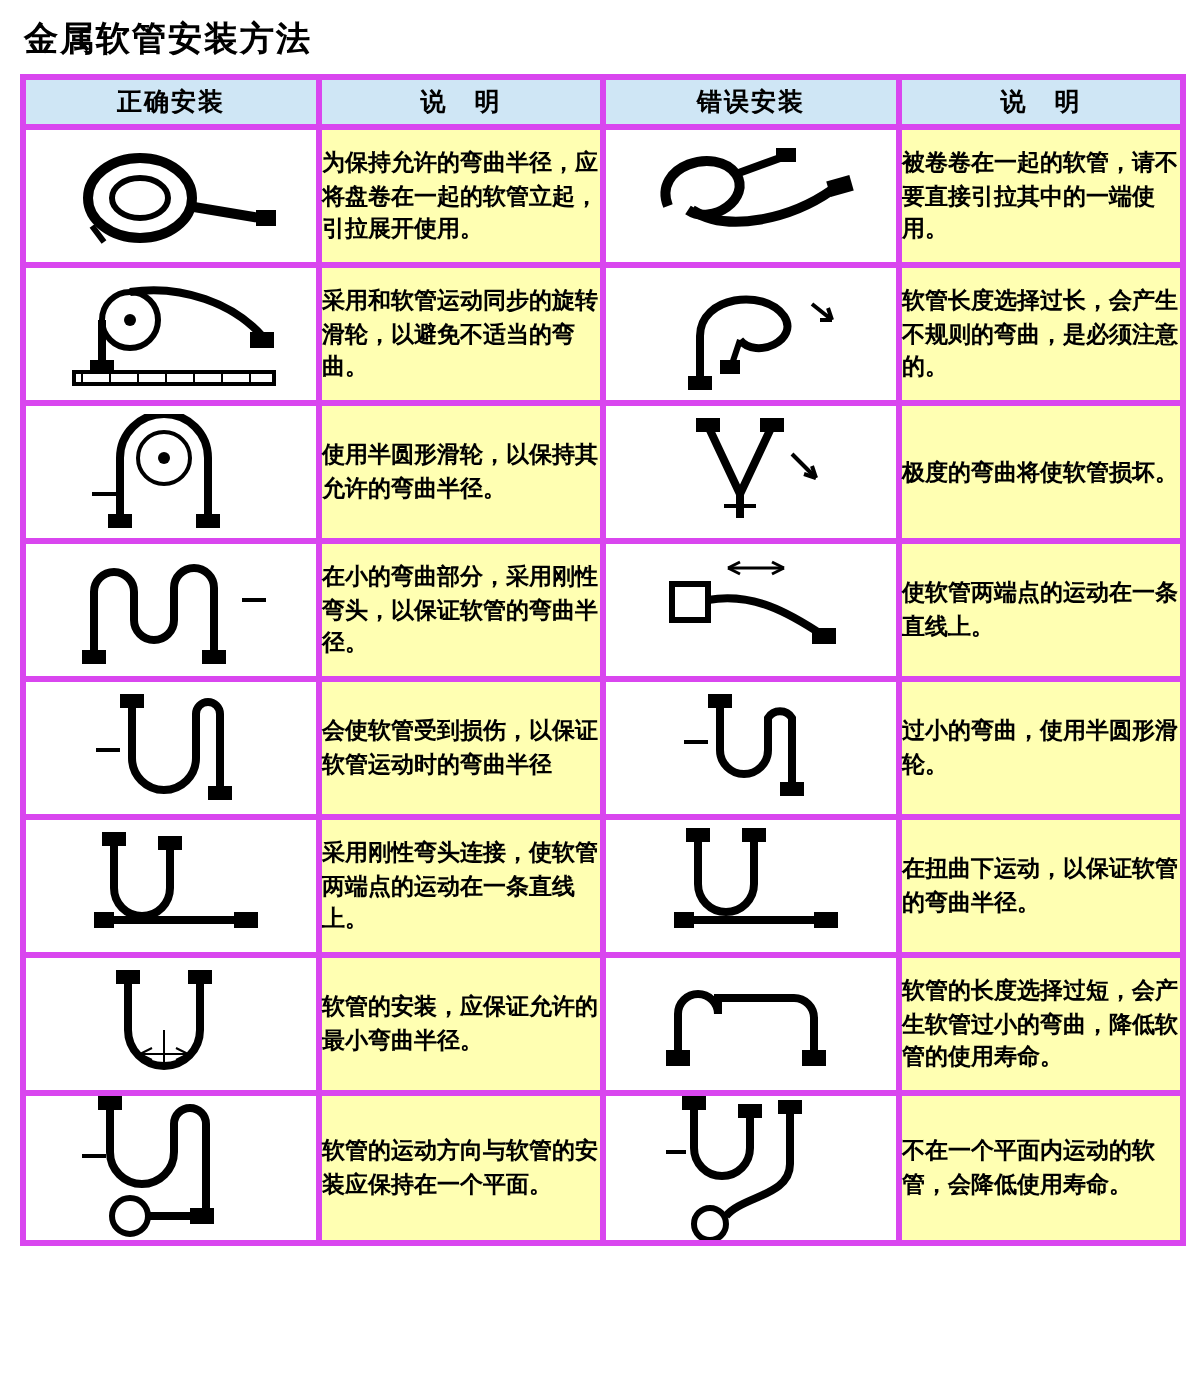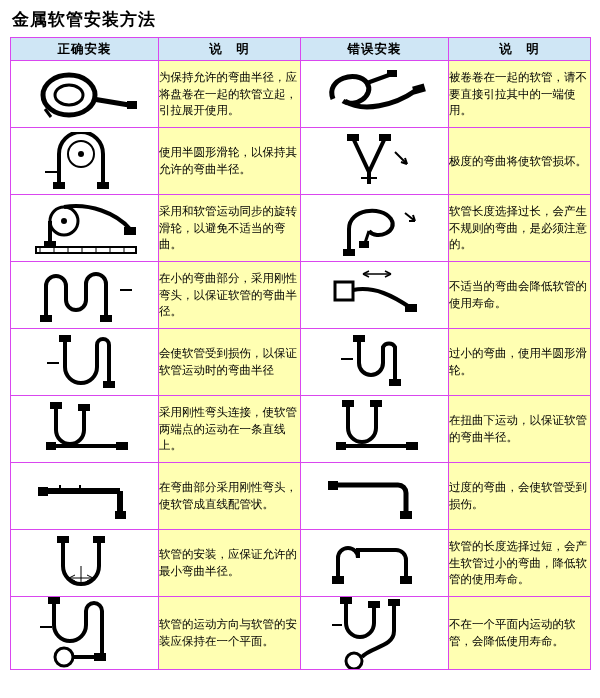--- a/index.html
+++ b/index.html
@@ -27,21 +27,21 @@
     letter-spacing: 1px;
     margin: 2px 0 6px 2px;
     color: #000;
   }
   table.guide {
     border-collapse: collapse;
     width: 580px;
     table-layout: fixed;
   }
   table.guide th, table.guide td {
-    border: 1px solid #d946ef;
+    border: 3px solid #d946ef;
     padding: 0;
     vertical-align: middle;
   }
   table.guide thead th {
     background: #cfe6f5;
     font-size: 12.5px;
     font-weight: bold;
     height: 22px;
     text-align: center;
     letter-spacing: 1px;
@@ -52,20 +52,21 @@
     background: #ffffff;
     text-align: center;
     height: 66px;
   }
   td.txt {
     background: #ffffb2;
     font-size: 11.5px;
     line-height: 1.45;
     padding: 4px 6px;
     text-align: left;
+    font-weight: bold;
   }
   .svgwrap {
     display: block;
     margin: 0 auto;
     line-height: 0;
   }
 </style>
 </head>
 <body>
 
@@ -113,50 +114,20 @@
               <rect x="72" y="5" width="10" height="7" fill="#000"></rect>
             </svg>
           </span>
         </td>
         <td class="txt">被卷卷在一起的软管，请不要直接引拉其中的一端使用。</td>
       </tr>
 
       <tr>
         <td class="pic">
           <span class="svgwrap">
-            <svg width="120" height="58" viewBox="0 0 120 58">
-              <path d="M34 54 L34 22 A22 22 0 0 1 78 22 L78 54" fill="none" stroke="#000" stroke-width="4"></path>
-              <circle cx="56" cy="22" r="13" fill="none" stroke="#000" stroke-width="2"></circle>
-              <circle cx="56" cy="22" r="3" fill="#000"></circle>
-              <rect x="28" y="50" width="12" height="7" fill="#000"></rect>
-              <rect x="72" y="50" width="12" height="7" fill="#000"></rect>
-              <path d="M20 40 L34 40" stroke="#000" stroke-width="2"></path>
-            </svg>
-          </span>
-        </td>
-        <td class="txt">使用半圆形滑轮，以保持其允许的弯曲半径。</td>
-        <td class="pic">
-          <span class="svgwrap">
-            <svg width="120" height="58" viewBox="0 0 120 58">
-              <path d="M38 6 L54 40 L70 6" fill="none" stroke="#000" stroke-width="4"></path>
-              <path d="M54 40 L54 52" stroke="#000" stroke-width="4"></path>
-              <rect x="32" y="2" width="12" height="7" fill="#000"></rect>
-              <rect x="64" y="2" width="12" height="7" fill="#000"></rect>
-              <path d="M46 46 L62 46" stroke="#000" stroke-width="2"></path>
-              <path d="M80 20 L92 32" stroke="#000" stroke-width="2"></path>
-              <path d="M92 32 L86 30 M92 32 L90 26" stroke="#000" stroke-width="2"></path>
-            </svg>
-          </span>
-        </td>
-        <td class="txt">极度的弯曲将使软管损坏。</td>
-      </tr>
-
-      <tr>
-        <td class="pic">
-          <span class="svgwrap">
             <svg width="130" height="58" viewBox="0 0 130 58">
               <circle cx="44" cy="22" r="14" fill="none" stroke="#000" stroke-width="3"></circle>
               <circle cx="44" cy="22" r="3" fill="#000"></circle>
               <path d="M30 22 L30 44" stroke="#000" stroke-width="4" fill="none"></path>
               <path d="M44 8 C70 4, 96 14, 110 30" fill="none" stroke="#000" stroke-width="4"></path>
               <rect x="24" y="42" width="12" height="7" fill="#000"></rect>
               <rect x="104" y="28" width="12" height="8" fill="#000"></rect>
               <rect x="16" y="48" width="100" height="6" fill="none" stroke="#000" stroke-width="2"></rect>
               <path d="M20 48 L20 54 M34 48 L34 54 M48 48 L48 54 M62 48 L62 54 M76 48 L76 54 M90 48 L90 54 M104 48 L104 54" stroke="#000" stroke-width="1"></path>
             </svg>
@@ -173,20 +144,50 @@
               <path d="M90 14 L100 22 M100 22 L94 22 M100 22 L98 16" stroke="#000" stroke-width="2" fill="none"></path>
             </svg>
           </span>
         </td>
         <td class="txt">软管长度选择过长，会产生不规则的弯曲，是必须注意的。</td>
       </tr>
 
       <tr>
         <td class="pic">
           <span class="svgwrap">
+            <svg width="120" height="58" viewBox="0 0 120 58">
+              <path d="M34 54 L34 22 A22 22 0 0 1 78 22 L78 54" fill="none" stroke="#000" stroke-width="4"></path>
+              <circle cx="56" cy="22" r="13" fill="none" stroke="#000" stroke-width="2"></circle>
+              <circle cx="56" cy="22" r="3" fill="#000"></circle>
+              <rect x="28" y="50" width="12" height="7" fill="#000"></rect>
+              <rect x="72" y="50" width="12" height="7" fill="#000"></rect>
+              <path d="M20 40 L34 40" stroke="#000" stroke-width="2"></path>
+            </svg>
+          </span>
+        </td>
+        <td class="txt">使用半圆形滑轮，以保持其允许的弯曲半径。</td>
+        <td class="pic">
+          <span class="svgwrap">
+            <svg width="120" height="58" viewBox="0 0 120 58">
+              <path d="M38 6 L54 40 L70 6" fill="none" stroke="#000" stroke-width="4"></path>
+              <path d="M54 40 L54 52" stroke="#000" stroke-width="4"></path>
+              <rect x="32" y="2" width="12" height="7" fill="#000"></rect>
+              <rect x="64" y="2" width="12" height="7" fill="#000"></rect>
+              <path d="M46 46 L62 46" stroke="#000" stroke-width="2"></path>
+              <path d="M80 20 L92 32" stroke="#000" stroke-width="2"></path>
+              <path d="M92 32 L86 30 M92 32 L90 26" stroke="#000" stroke-width="2"></path>
+            </svg>
+          </span>
+        </td>
+        <td class="txt">极度的弯曲将使软管损坏。</td>
+      </tr>
+
+      <tr>
+        <td class="pic">
+          <span class="svgwrap">
             <svg width="130" height="58" viewBox="0 0 130 58">
               <path d="M26 52 L26 20 A10 10 0 0 1 46 20 L46 34 A10 10 0 0 0 66 34 L66 18" fill="none" stroke="#000" stroke-width="4"></path>
               <path d="M66 18 A10 10 0 0 1 86 18 L86 52" fill="none" stroke="#000" stroke-width="4"></path>
               <rect x="20" y="49" width="12" height="7" fill="#000"></rect>
               <rect x="80" y="49" width="12" height="7" fill="#000"></rect>
               <path d="M100 24 L112 24" stroke="#000" stroke-width="2"></path>
             </svg>
           </span>
         </td>
         <td class="txt">在小的弯曲部分，采用刚性弯头，以保证软管的弯曲半径。</td>
@@ -195,21 +196,21 @@
             <svg width="120" height="58" viewBox="0 0 120 58">
               <rect x="20" y="16" width="18" height="18" fill="none" stroke="#000" stroke-width="3"></rect>
               <path d="M38 24 C60 20, 78 30, 96 42" fill="none" stroke="#000" stroke-width="4"></path>
               <rect x="90" y="38" width="12" height="8" fill="#000"></rect>
               <path d="M48 8 L76 8" stroke="#000" stroke-width="1.5"></path>
               <path d="M48 8 L54 5 M48 8 L54 11" stroke="#000" stroke-width="1.5" fill="none"></path>
               <path d="M76 8 L70 5 M76 8 L70 11" stroke="#000" stroke-width="1.5" fill="none"></path>
             </svg>
           </span>
         </td>
-        <td class="txt">不适当的弯曲会降低软管的使用寿命。</td>
+        <td class="txt">使软管两端点的运动在一条直线上。</td>
       </tr>
 
       <tr>
         <td class="pic">
           <span class="svgwrap">
             <svg width="120" height="58" viewBox="0 0 120 58">
               <path d="M40 4 L40 34 A16 16 0 0 0 72 34 L72 12" fill="none" stroke="#000" stroke-width="4"></path>
               <path d="M72 12 A6 6 0 0 1 84 12 L84 52" fill="none" stroke="#000" stroke-width="4"></path>
               <rect x="34" y="2" width="12" height="7" fill="#000"></rect>
               <rect x="78" y="48" width="12" height="7" fill="#000"></rect>
@@ -253,44 +254,20 @@
               <rect x="60" y="0" width="12" height="7" fill="#000"></rect>
               <path d="M30 46 L100 46" stroke="#000" stroke-width="4"></path>
               <rect x="26" y="42" width="10" height="8" fill="#000"></rect>
               <rect x="96" y="42" width="12" height="8" fill="#000"></rect>
             </svg>
           </span>
         </td>
         <td class="txt">在扭曲下运动，以保证软管的弯曲半径。</td>
       </tr>
 
-      <tr>
-        <td class="pic">
-          <span class="svgwrap">
-            <svg width="130" height="58" viewBox="0 0 130 58">
-              <path d="M24 24 L100 24" stroke="#000" stroke-width="6"></path>
-              <path d="M100 24 L100 46" stroke="#000" stroke-width="6"></path>
-              <rect x="18" y="20" width="10" height="9" fill="#000"></rect>
-              <rect x="95" y="44" width="11" height="8" fill="#000"></rect>
-              <path d="M40 24 L40 18 M60 24 L60 18" stroke="#000" stroke-width="2"></path>
-            </svg>
-          </span>
-        </td>
-        <td class="txt">在弯曲部分采用刚性弯头，使软管成直线配管状。</td>
-        <td class="pic">
-          <span class="svgwrap">
-            <svg width="130" height="58" viewBox="0 0 130 58">
-              <path d="M24 18 L88 18 A8 8 0 0 1 96 26 L96 48" fill="none" stroke="#000" stroke-width="5"></path>
-              <rect x="18" y="14" width="10" height="9" fill="#000"></rect>
-              <rect x="90" y="44" width="12" height="8" fill="#000"></rect>
-            </svg>
-          </span>
-        </td>
-        <td class="txt">过度的弯曲，会使软管受到损伤。</td>
-      </tr>
 
       <tr>
         <td class="pic">
           <span class="svgwrap">
             <svg width="120" height="58" viewBox="0 0 120 58">
               <path d="M38 6 L38 32 A18 18 0 0 0 74 32 L74 6" fill="none" stroke="#000" stroke-width="4"></path>
               <rect x="32" y="2" width="12" height="7" fill="#000"></rect>
               <rect x="68" y="2" width="12" height="7" fill="#000"></rect>
               <path d="M56 32 L56 50" stroke="#000" stroke-width="1"></path>
               <path d="M44 44 L68 44" stroke="#000" stroke-width="1"></path>

